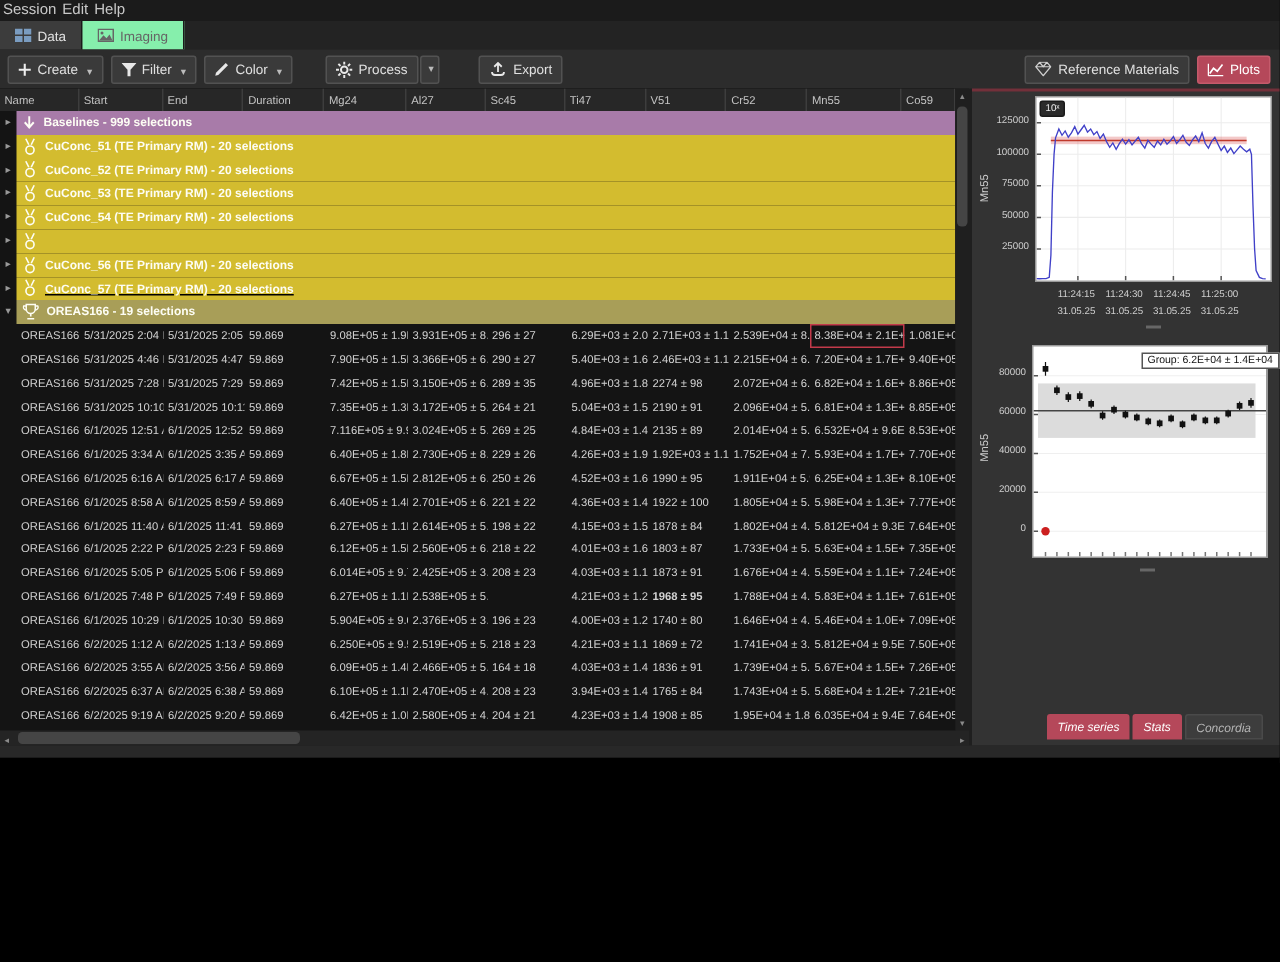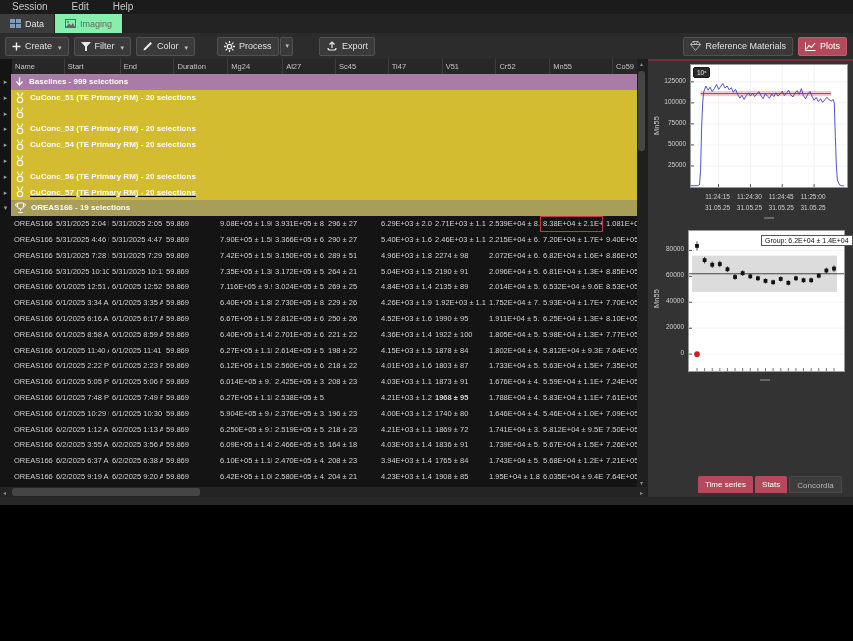--- a/index.html
+++ b/index.html
@@ -3,21 +3,21 @@
 <meta charset="utf-8">
 <style>
   * { margin:0; padding:0; box-sizing:border-box; }
   html,body { width:853px; height:641px; background:#000; overflow:hidden;
               font-family:"Liberation Sans", sans-serif; }
   .app { position:absolute; top:0; left:0; width:853px; height:505px; background:#1f1f1f; }
 
   
   .menubar { position:absolute; top:0; left:0; width:853px; height:14px; background:#1b1b1b;
              display:flex; align-items:center; }
-  .menuitem { font-size:10px; color:#c8c8c8; padding:0 12px; height:14px; line-height:14px; cursor:default; }
+  .menuitem { font-size:10px; color:#c8c8c8; padding:0 2px; height:14px; line-height:14px; cursor:default; }
 
   
   .tabbar { position:absolute; top:14px; left:0; width:853px; height:19px; background:#232323;
             display:flex; align-items:flex-end; }
   .tab { height:19px; display:flex; align-items:center; gap:4px; padding:0 10px;
          font-size:9px; border-right:1px solid #1a1a1a; }
   .tab.active { background:#3c3c3c; color:#e2e2e2; }
   .tab.disabled { background:#86efac; color:#666; }
   .tabicon { width:11px; height:9px; display:inline-block; }
 
@@ -32,21 +32,21 @@
   .tb-right { margin-left:auto; display:flex; align-items:center; margin-right:6px; }
   .tbtn.red { background:#b5485a; border-color:#c55a6b; color:#fff; }
   .gap { width:12px; }
   svg.icn { display:block; }
 
   
   .main { position:absolute; top:59px; left:0; width:853px; height:438px; }
 
   
   .table-area { position:absolute; left:0; top:0; width:637px; height:438px; background:#141414; overflow:hidden; }
-  .thead { position:absolute; top:0; left:12px; width:637px; height:15px; background:#272727; display:flex; }
+  .thead { position:absolute; top:0; left:0; width:637px; height:15px; background:#272727; display:flex; }
   .hcell { height:15px; line-height:15px; font-size:7.5px; color:#c4c4c4; padding-left:3px;
            border-right:1px solid #3d3d3d; overflow:hidden; white-space:nowrap; }
   .tbody { position:absolute; top:15px; left:0; width:637px; height:413px; overflow:hidden; }
   .trow { height:15.8px; line-height:15.8px; white-space:nowrap; display:flex; }
   .trow.group .strip { width:11px; background:#141414; color:#999; font-size:7px; text-align:center; line-height:15.8px; flex:none; }
   .gbar { flex:1; display:flex; align-items:center; gap:5px; padding-left:4px; overflow:hidden; }
   .glabel { font-size:8px; font-weight:bold; color:#fdfdf4; }
   .gicon { display:flex; align-items:center; }
   .dcell { overflow:hidden; font-size:7.5px; color:#d2d2d2; padding-left:3px; flex:none; }
   .dcell.name { padding-left:14px; color:#cfcfcf; }
@@ -64,21 +64,21 @@
   .chartbox { position:absolute; background:#fff; border:1px solid #9a9a9a; }
   .ytick { position:absolute; font-size:6.5px; color:#cfcfcf; width:36px; text-align:right; }
   .xtick { position:absolute; font-size:6.5px; color:#cfcfcf; width:44px; text-align:center; }
   .axlabel { position:absolute; font-size:7.5px; color:#cfcfcf; transform:rotate(-90deg); transform-origin:center; }
   .logbtn { position:absolute; background:#2b2b2b; color:#eee; border:1px solid #1a1a1a; border-radius:2px;
             font-size:6.5px; padding:1px 3px; }
   .tooltip { position:absolute; background:#fff; border:1px solid #555; font-size:7px; color:#111;
              padding:1px 3px; white-space:nowrap; }
   .dashstub { position:absolute; width:10px; height:2px; background:#8a8a8a; opacity:.6; }
   .rtabs { position:absolute; left:50px; top:415px; display:flex; gap:2px; }
-  .rtab { height:17px; line-height:17px; padding:0 7px; font-size:8px; border-radius:2px 2px 0 0; }
+  .rtab { height:17px; line-height:17px; padding:0 7px; font-size:8px; border-radius:2px 2px 0 0;font-style:italic; }
   .rtab.on { background:#b5485a; color:#fff; }
   .rtab.off { background:#3d3d3d; color:#b5b5b5; border:1px solid #4a4a4a; }
 
   .bottom-strip { position:absolute; top:497px; left:0; width:853px; height:8px; background:#282828; }
 </style>
 </head>
 <body>
 
 <div class="app">
 
@@ -235,20 +235,21 @@
           </div>
           <div class="trow group">
             <div class="strip">▸</div>
             <div class="gbar" style="background: rgb(211, 188, 47);">
               <span class="gicon">
                 <svg width="10" height="12" viewBox="0 0 10 12">
                   <path d="M2.2,0.5 L4.2,4.5 M7.8,0.5 L5.8,4.5" stroke="#fdfdf4" stroke-width="1.1" fill="none"></path>
                   <circle cx="5" cy="8" r="2.7" fill="none" stroke="#fdfdf4" stroke-width="1.1"></circle>
                 </svg>
               </span>
+              <span class="glabel">CuConc_52 (TE Primary RM) - 20 selections</span>
             </div>
           </div>
           <div class="trow group">
             <div class="strip">▸</div>
             <div class="gbar" style="background: rgb(211, 188, 47);">
               <span class="gicon">
                 <svg width="10" height="12" viewBox="0 0 10 12">
                   <path d="M2.2,0.5 L4.2,4.5 M7.8,0.5 L5.8,4.5" stroke="#fdfdf4" stroke-width="1.1" fill="none"></path>
                   <circle cx="5" cy="8" r="2.7" fill="none" stroke="#fdfdf4" stroke-width="1.1"></circle>
                 </svg>
@@ -344,21 +345,21 @@
             <div class="dcell" style="width: 63px;">7.20E+04 ± 1.7E+…</div>
             <div class="dcell" style="width: 36px;">9.40E+05 ± 2.4…</div>
           </div>
           <div class="trow data">
             <div class="dcell name" style="width: 53px;">OREAS166</div>
             <div class="dcell" style="width: 56px;">5/31/2025 7:28 PM</div>
             <div class="dcell" style="width: 54px;">5/31/2025 7:29 PM</div>
             <div class="dcell" style="width: 54px;">59.869</div>
             <div class="dcell" style="width: 55px;">7.42E+05 ± 1.5E+…</div>
             <div class="dcell" style="width: 53px;">3.150E+05 ± 6.2E…</div>
-            <div class="dcell" style="width: 53px;">289 ± 51</div>
+            <div class="dcell" style="width: 53px;">289 ± 35</div>
             <div class="dcell" style="width: 54px;">4.96E+03 ± 1.8E+…</div>
             <div class="dcell" style="width: 54px;">2274 ± 98</div>
             <div class="dcell" style="width: 54px;">2.072E+04 ± 6.5E…</div>
             <div class="dcell" style="width: 63px;">6.82E+04 ± 1.6E+…</div>
             <div class="dcell" style="width: 36px;">8.86E+05 ± 2.1…</div>
           </div>
           <div class="trow data">
             <div class="dcell name" style="width: 53px;">OREAS166</div>
             <div class="dcell" style="width: 56px;">5/31/2025 10:10 …</div>
             <div class="dcell" style="width: 54px;">5/31/2025 10:11 …</div>

